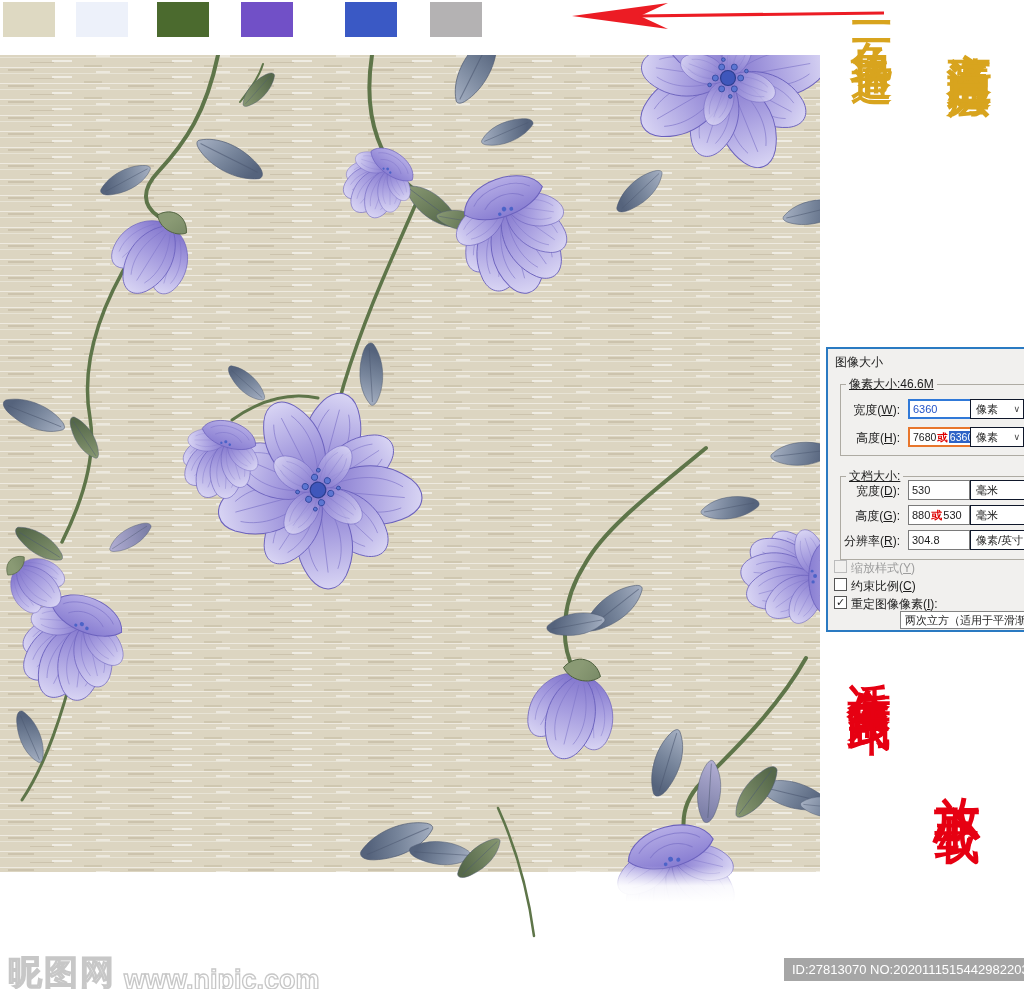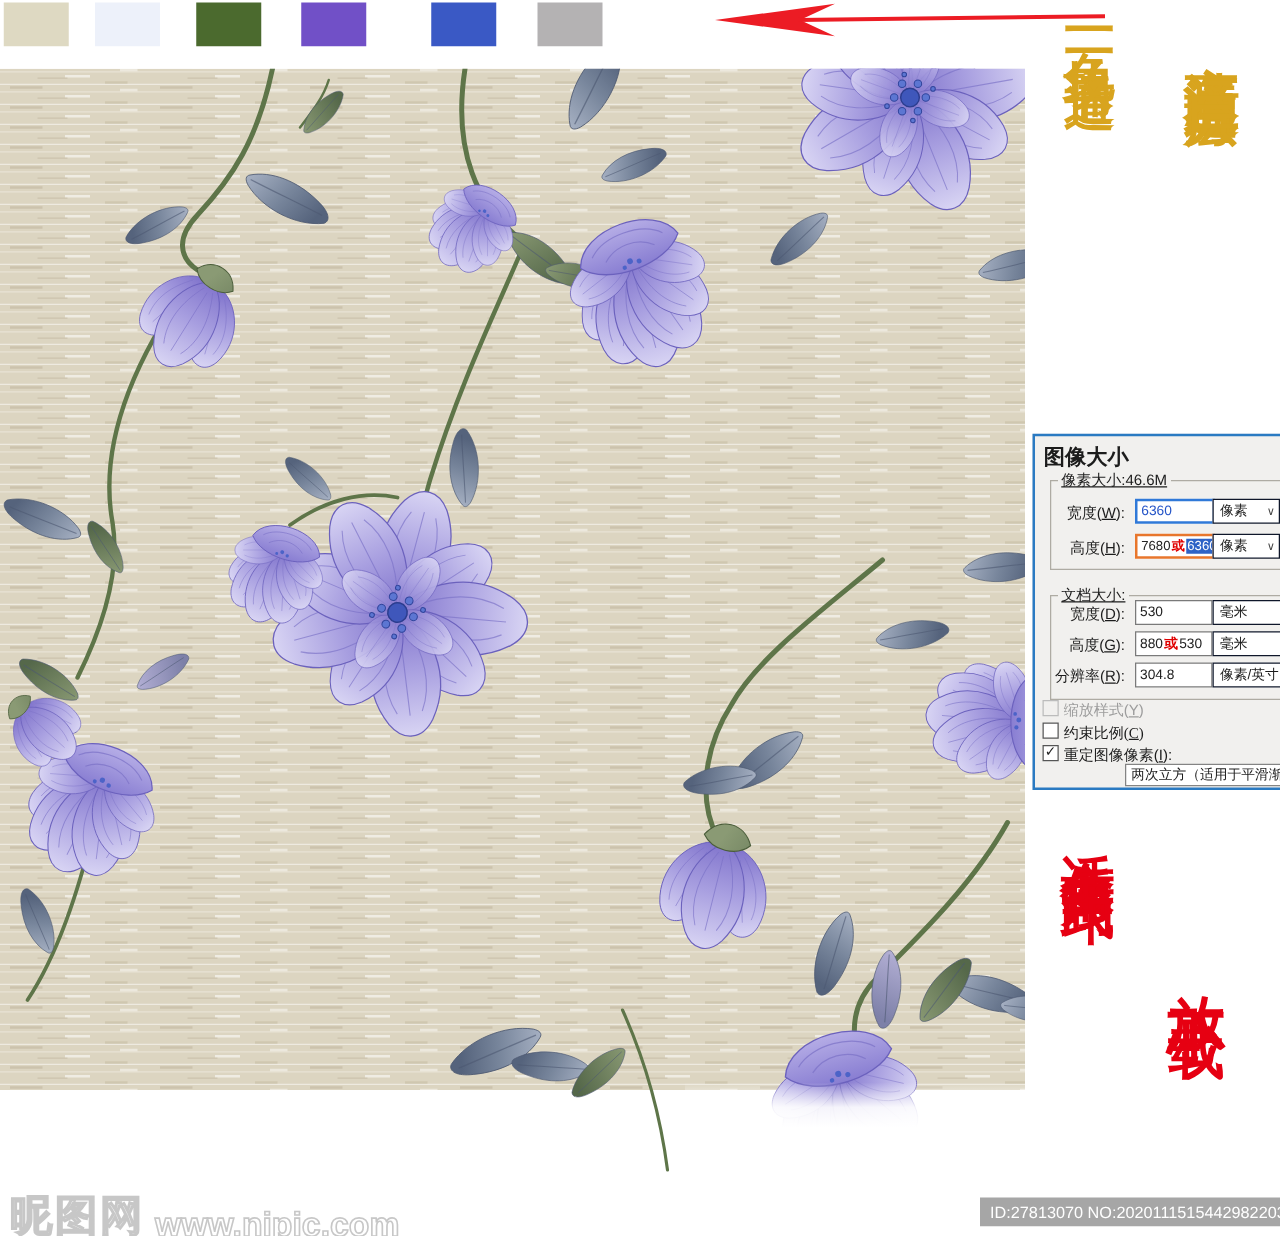--- a/index.html
+++ b/index.html
@@ -11,21 +11,21 @@
          font-family:"DejaVu Serif",serif;font-weight:700;user-select:none;line-height:1;}
   .ytext{color:#d8a41e;}
   .rtext{color:#e60012;z-index:30;}
   #ycol1{left:851px;top:2px;font-size:41px;letter-spacing:6px;}
   #ycol2{left:947px;top:16px;font-size:45px;letter-spacing:5px;}
   #rcol1{left:848px;top:648px;font-size:43px;letter-spacing:5px;}
   #rcol2{left:935px;top:760px;font-size:46px;letter-spacing:7px;}
   
   #dlg{position:absolute;left:826px;top:347px;width:206px;height:281px;
        background:#f1f0ee;border:2px solid #2a7ac2;font-size:12px;color:#1c1c1c;z-index:20;}
-  #dlg .ttl{position:absolute;left:7px;top:5px;font-size:17px;font-weight:bold;}
+  #dlg .ttl{position:absolute;left:7px;top:5px;font-size:12px;}
   #dlg fieldset{position:absolute;margin:0;padding:0;border:1px solid #aeaba3;}
   #dlg legend{font-size:12px;padding:0 3px;margin-left:5px;text-decoration:underline;}
   .g1{left:12px;top:27px;width:186px;height:78px;}
   .g2{left:12px;top:119px;width:186px;height:90px;}
   .row{position:absolute;height:20px;}
   .rlabel{position:absolute;width:72px;text-align:right;top:3px;left:0;}
   .ibox{position:absolute;left:80px;top:0;width:57px;height:18px;background:#fff;
         border:1px solid #7a7a7a;font-size:11px;line-height:18px;padding-left:3px;
         white-space:nowrap;overflow:hidden;}
   .ibox.focus{border:2px solid #3079d8;height:16px;line-height:16px;color:#2454c7;}
@@ -284,21 +284,21 @@
   <div class="row" style="left:0;top:181px;width:206px;">
     <span class="rlabel"><span>分辨率(</span><span class="mnk">R</span><span>):</span></span>
     <div class="ibox">304.8</div>
     <div class="ubox u-wide"><span>像素/英寸</span></div>
   </div>
 
   <div class="cbrow" style="top:211px;">
     <span class="cbx dis"></span>
     <span class="cblabel dis"><span>缩放样式(</span><span class="mnk">Y</span><span>)</span></span>
   </div>
-  <div class="cbrow" style="top:229px;font-family:Liberation Serif, serif;">
+  <div class="cbrow" style="top:229px;">
     <span class="cbx"></span>
     <span class="cblabel"><span>约束比例(</span><span class="mnk">C</span><span>)</span></span>
   </div>
   <div class="cbrow" style="top:247px;">
     <span class="cbx">✓</span>
     <span class="cblabel"><span>重定图像像素(</span><span class="mnk">I</span><span>):</span></span>
   </div>
 
   <div class="resample">两次立方（适用于平滑渐变</div>
 </div>

